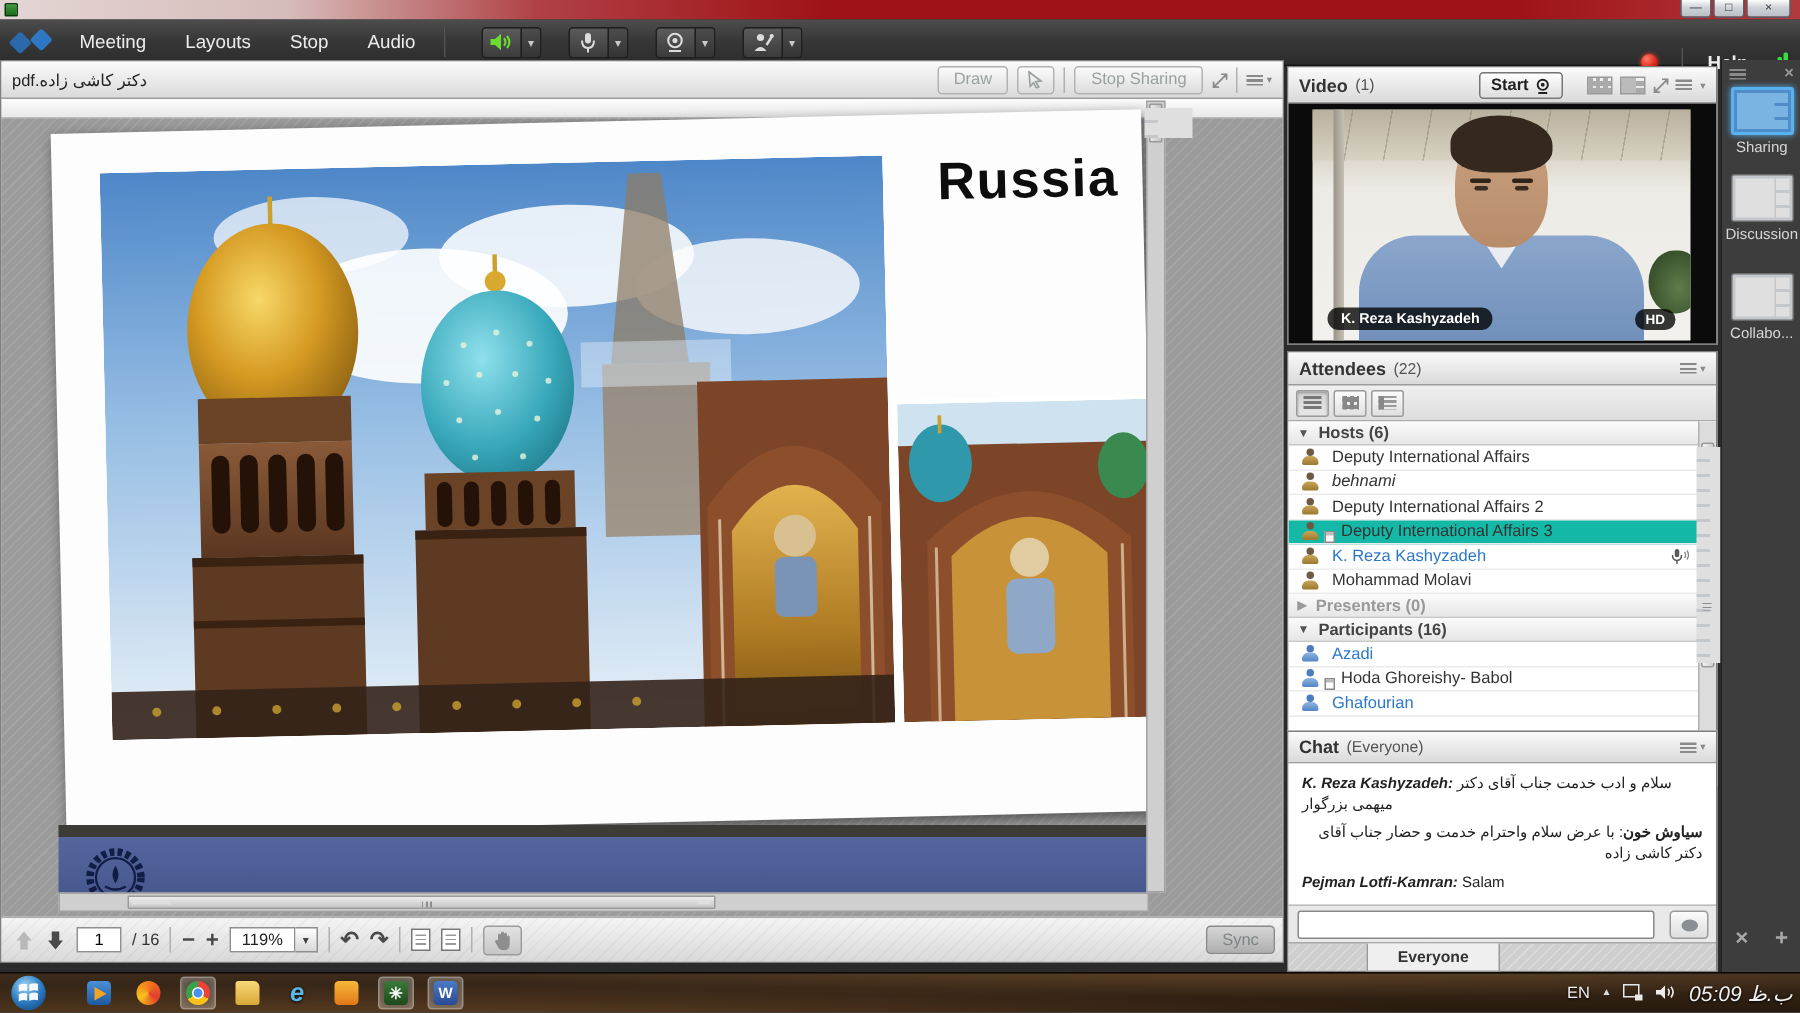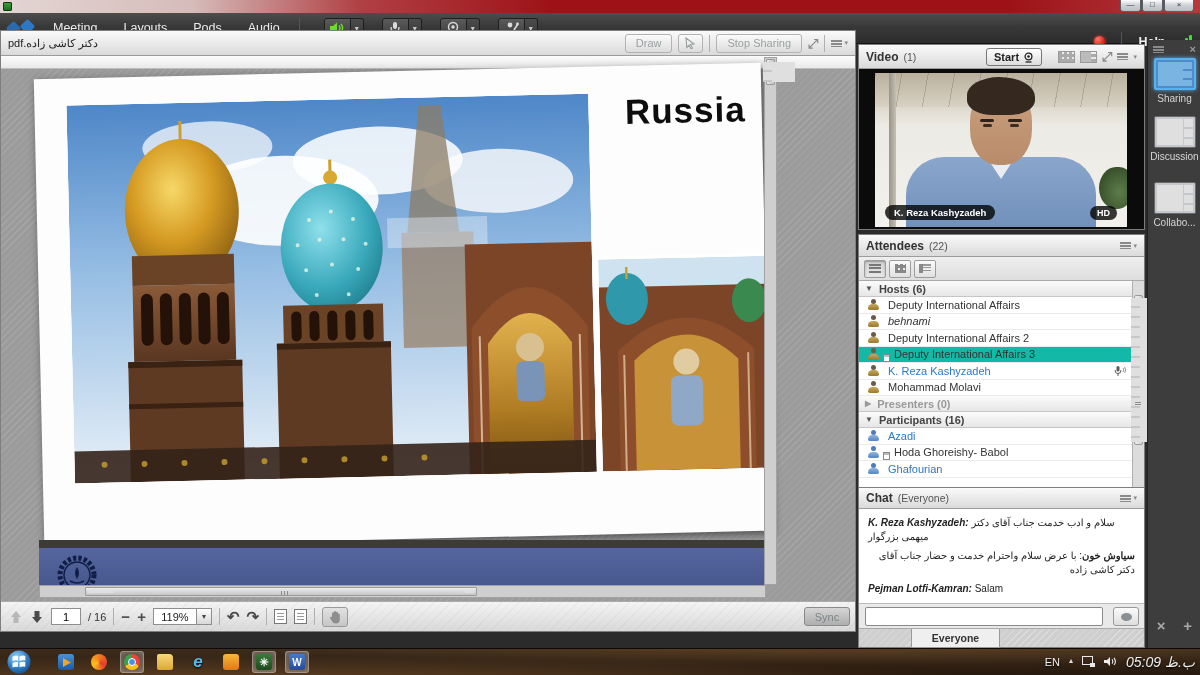--- a/index.html
+++ b/index.html
@@ -44,21 +44,21 @@
   .pod-h { height:22px; background:linear-gradient(#fafafa,#dadada); border-bottom:1px solid #9c9c9c;
     display:flex; align-items:center; padding:0 7px; font-size:12px; color:#333; position:relative; }
   .pod-h b { font-weight:bold; }
   .pod-h .cnt { font-weight:normal; font-size:10.5px; color:#555; margin-left:5px; }
   .pod-menu { margin-left:auto; display:flex; align-items:center; gap:2px; }
   .bars { width:11px; height:7px; background:repeating-linear-gradient(180deg,#8a8a8a 0 1.5px,transparent 1.5px 3px); }
   .tiny-dd { font-size:7px; color:#8a8a8a; }
   .ico-expand { font-size:13px; color:#8a8a8a; font-weight:bold; line-height:1; }
 
   
-  #share { left:0; top:30px; width:856px; height:602px; }
+  #share { left:0; top:40px; width:856px; height:602px; }
   #share .pod-h { height:25px; }
   .share-title { font-size:11px; color:#222; direction:rtl; }
   .share-tools { margin-left:auto; display:flex; align-items:center; gap:6px; }
   .sbtn { height:19px; padding:0 10px; background:linear-gradient(#fbfbfb,#dcdcdc); border:1px solid #b3b3b3; border-radius:3px;
     font-size:11px; color:#9aa0a0; display:flex; align-items:center; }
   .sbtn.icon { padding:0 6px; }
   .vr { width:1px; height:17px; background:#b0b0b0; }
   .share-body { position:absolute; left:0; top:25px; right:0; bottom:30px;
     background-color:#9b9b9b;
     background-image:repeating-linear-gradient(135deg,rgba(255,255,255,.10) 0 1px,rgba(0,0,0,0) 1px 5px); }
@@ -228,21 +228,21 @@
     </div>
   </div>
 
   <div class="menubar">
     <div class="logo">
         <i></i>
         <i></i>
       </div>
     <span class="menu-item">Meeting</span>
     <span class="menu-item">Layouts</span>
-    <span class="menu-item">Pods</span>
+    <span class="menu-item">Stop</span>
     <span class="menu-item">Audio</span>
     <span class="mb-sep"></span>
 
     <div class="icon-group">
       <div class="icon-btn">
         <svg width="16" height="14" viewBox="0 0 16 14">
             <polygon points="1,5 4,5 8,1.5 8,12.5 4,9 1,9" fill="#6cdb2f"></polygon>
             <path d="M10,4.5 q2,2.5 0,5 M12,3 q3.2,4 0,8" stroke="#6cdb2f" stroke-width="1.4" fill="none"></path>
           </svg>
       </div>

